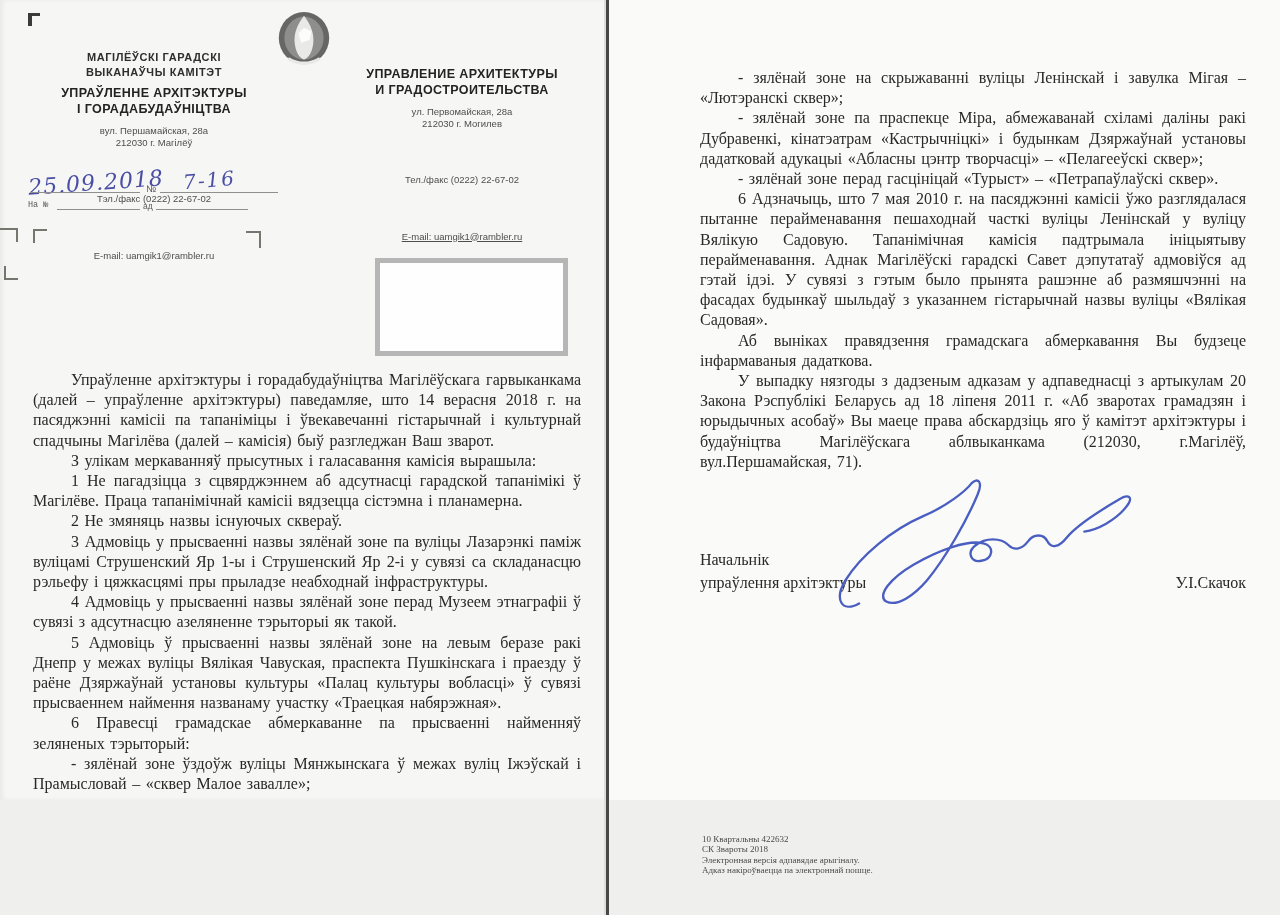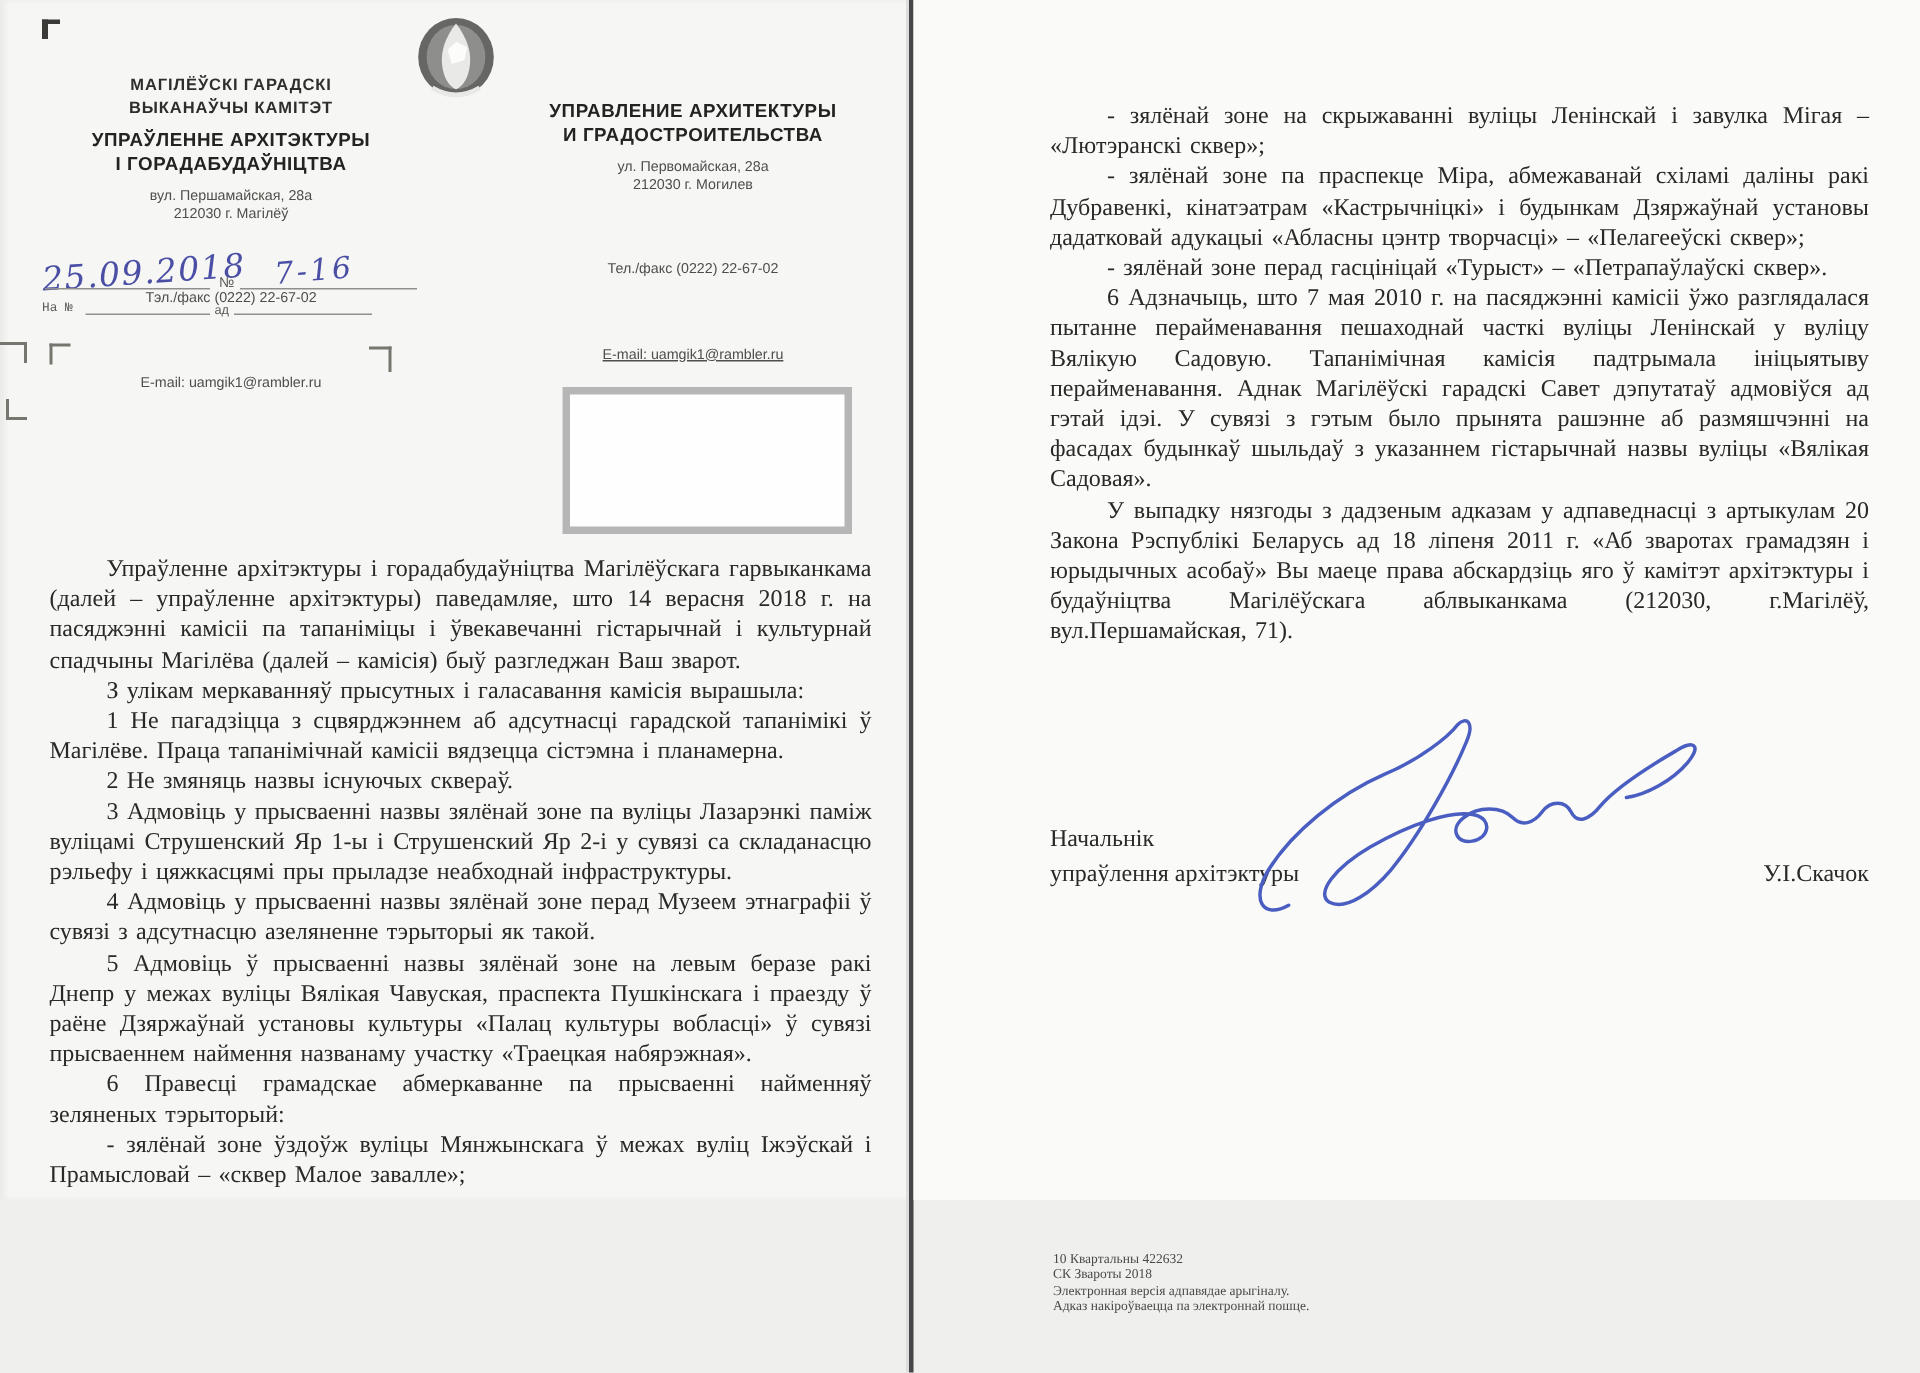--- a/index.html
+++ b/index.html
@@ -156,20 +156,21 @@
 <div class="edge-strip"></div>
 <div class="page-divider"></div>
 
 <div class="page page-right"></div>
 
 <div class="body-text body-right">
   <p>- зялёнай зоне на скрыжаванні вуліцы Ленінскай і завулка Мігая – «Лютэранскі сквер»;</p>
   <p>- зялёнай зоне па праспекце Міра, абмежаванай схіламі даліны ракі Дубравенкі, кінатэатрам «Кастрычніцкі» і будынкам Дзяржаўнай установы дадатковай адукацыі «Абласны цэнтр творчасці» – «Пелагееўскі сквер»;</p>
   <p>- зялёнай зоне перад гасцініцай «Турыст» – «Петрапаўлаўскі сквер».</p>
   <p>6 Адзначыць, што 7 мая 2010 г. на пасяджэнні камісіі ўжо разглядалася пытанне перайменавання пешаходнай часткі вуліцы Ленінскай у вуліцу Вялікую Садовую. Тапанімічная камісія падтрымала ініцыятыву перайменавання. Аднак Магілёўскі гарадскі Савет дэпутатаў адмовіўся ад гэтай ідэі. У сувязі з гэтым было прынята рашэнне аб размяшчэнні на фасадах будынкаў шыльдаў з указаннем гістарычнай назвы вуліцы «Вялікая Садовая».</p>
+  <p>Аб выніках правядзення грамадскага абмеркавання Вы будзеце інфармаваныя дадаткова.</p>
   <p>У выпадку нязгоды з дадзеным адказам у адпаведнасці з артыкулам 20 Закона Рэспублікі Беларусь ад 18 ліпеня 2011 г. «Аб зваротах грамадзян і юрыдычных асобаў» Вы маеце права абскардзіць яго ў камітэт архітэктуры і будаўніцтва Магілёўскага аблвыканкама (212030, г.Магілёў, вул.Першамайская, 71).</p>
 </div>
 
 <div class="sig-pos sig-pos1">Начальнік</div>
 <div class="sig-pos sig-pos2">упраўлення архітэктуры</div>
 <div class="sig-name">У.І.Скачок</div>
 
 <svg class="sig-svg" viewBox="0 0 340 160">
   <path d="M 30 132 C 12 142, 4 128, 16 108 C 32 82, 64 56, 96 42 C 120 32, 140 16, 146 8 C 152 2, 158 6, 152 20 C 142 44, 120 84, 100 108 C 88 122, 70 136, 58 130 C 48 124, 62 106, 86 92 C 112 77, 142 66, 158 70 C 170 73, 168 86, 156 88 C 146 90, 140 80, 150 72 C 160 64, 176 64, 184 72 C 190 78, 198 76, 204 68 C 210 60, 220 60, 224 68 C 228 76, 236 74, 244 64 C 254 52, 272 40, 296 26 C 308 18, 314 22, 304 34 C 294 46, 276 56, 262 58" fill="none" stroke="#4a5ec2" stroke-width="2.4" stroke-linecap="round"></path>
 </svg>

